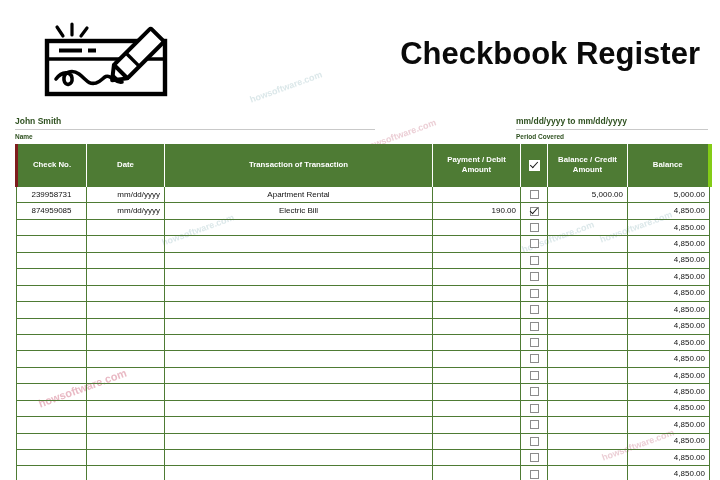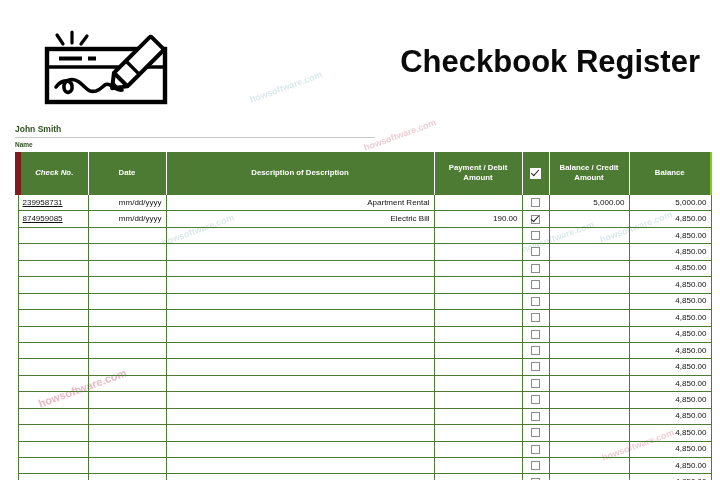--- a/index.html
+++ b/index.html
@@ -26,21 +26,21 @@
     user-select: none;
     z-index: 5;
   }
   .wm-blue  { color: #dce8ea; font-size: 9px;  transform: rotate(-20deg); }
   .wm-pink  { color: #e9b9c4; font-size: 11px; transform: rotate(-20deg); }
   .wm-pink2 { color: #eccfd6; font-size: 9px;  transform: rotate(-20deg); }
 
   
   .sheet {
     position: absolute;
-    left: 0; top: 8px;
+    left: 0; top: 0;
     width: 720px; height: 372px;
     z-index: 10;
   }
 
   .top {
     position: absolute;
     left: 0; top: 0;
     width: 720px;
     height: 108px;
   }
@@ -113,41 +113,41 @@
     text-align: center;
     vertical-align: middle;
     height: 38px;
     padding: 2px 3px;
     border-left: 1px solid #ffffff;
     border-right: 1px solid #ffffff;
     border-top: none;
     border-bottom: none;
     line-height: 10px;
   }
-  .reg-table th.first { border-left: 6px solid #7f1d1d; font-style: italic; }
-  .reg-table th.last  { border-right: 2px solid #84cc16; }
+  .reg-table th.first { border-left: 3px solid #7f1d1d; }
+  .reg-table th.last  { border-right: 4px solid #84cc16; }
 
   .reg-table td {
     height: 15.45px;
     font-size: 8px;
     color: #111111;
     padding: 0 4px;
     border: 1px solid #4e7b34;
     border-top-color: #9cb38a;
     border-bottom-color: #4e7b34;
     background: transparent;
     line-height: 14px;
     overflow: hidden;
     white-space: nowrap;
   }
   .reg-table tr:first-child td { border-top-color: #4e7b34; }
 
-  .c-check { text-align: left; text-decoration: underline; }
+  .c-check { text-align: center; }
   .c-date  { text-align: right; padding-left: 5px; }
-  .c-desc  { text-align: right; padding-left: 5px; }
+  .c-desc  { text-align: center; padding-left: 5px; }
   .c-amt   { text-align: right; padding-right: 6px; }
   .c-box   { text-align: center; padding: 0; }
   .c-bal   { text-align: right; padding-right: 6px; }
 
   
   .cbox {
     display: inline-block;
     width: 9px;
     height: 9px;
     border: 1.2px solid #8c8c8c;
@@ -234,36 +234,40 @@
     </div>
 
     <div class="doc-title">Checkbook Register</div>
   </div>
 
   <div class="meta-left">
     <div class="meta-value">John Smith</div>
     <div class="meta-label">Name</div>
   </div>
 
+  <div class="meta-right">
+    <div class="meta-value">mm/dd/yyyy to mm/dd/yyyy</div>
+    <div class="meta-label">Period Covered</div>
+  </div>
 
   <table class="reg-table">
     <colgroup>
       <col style="width:70px">
       <col style="width:78px">
       <col style="width:268px">
       <col style="width:88px">
       <col style="width:27px">
       <col style="width:80px">
       <col style="width:82px">
     </colgroup>
     <thead>
       <tr>
         <th class="first">Check No.</th>
         <th>Date</th>
-        <th>Description of Description</th>
+        <th>Transaction of Transaction</th>
         <th>Payment / Debit Amount</th>
         <th>
           <span class="hbox"></span>
         </th>
         <th>Balance / Credit Amount</th>
         <th class="last">Balance</th>
       </tr>
     </thead>
     <tbody id="register-body">
         <tr>

